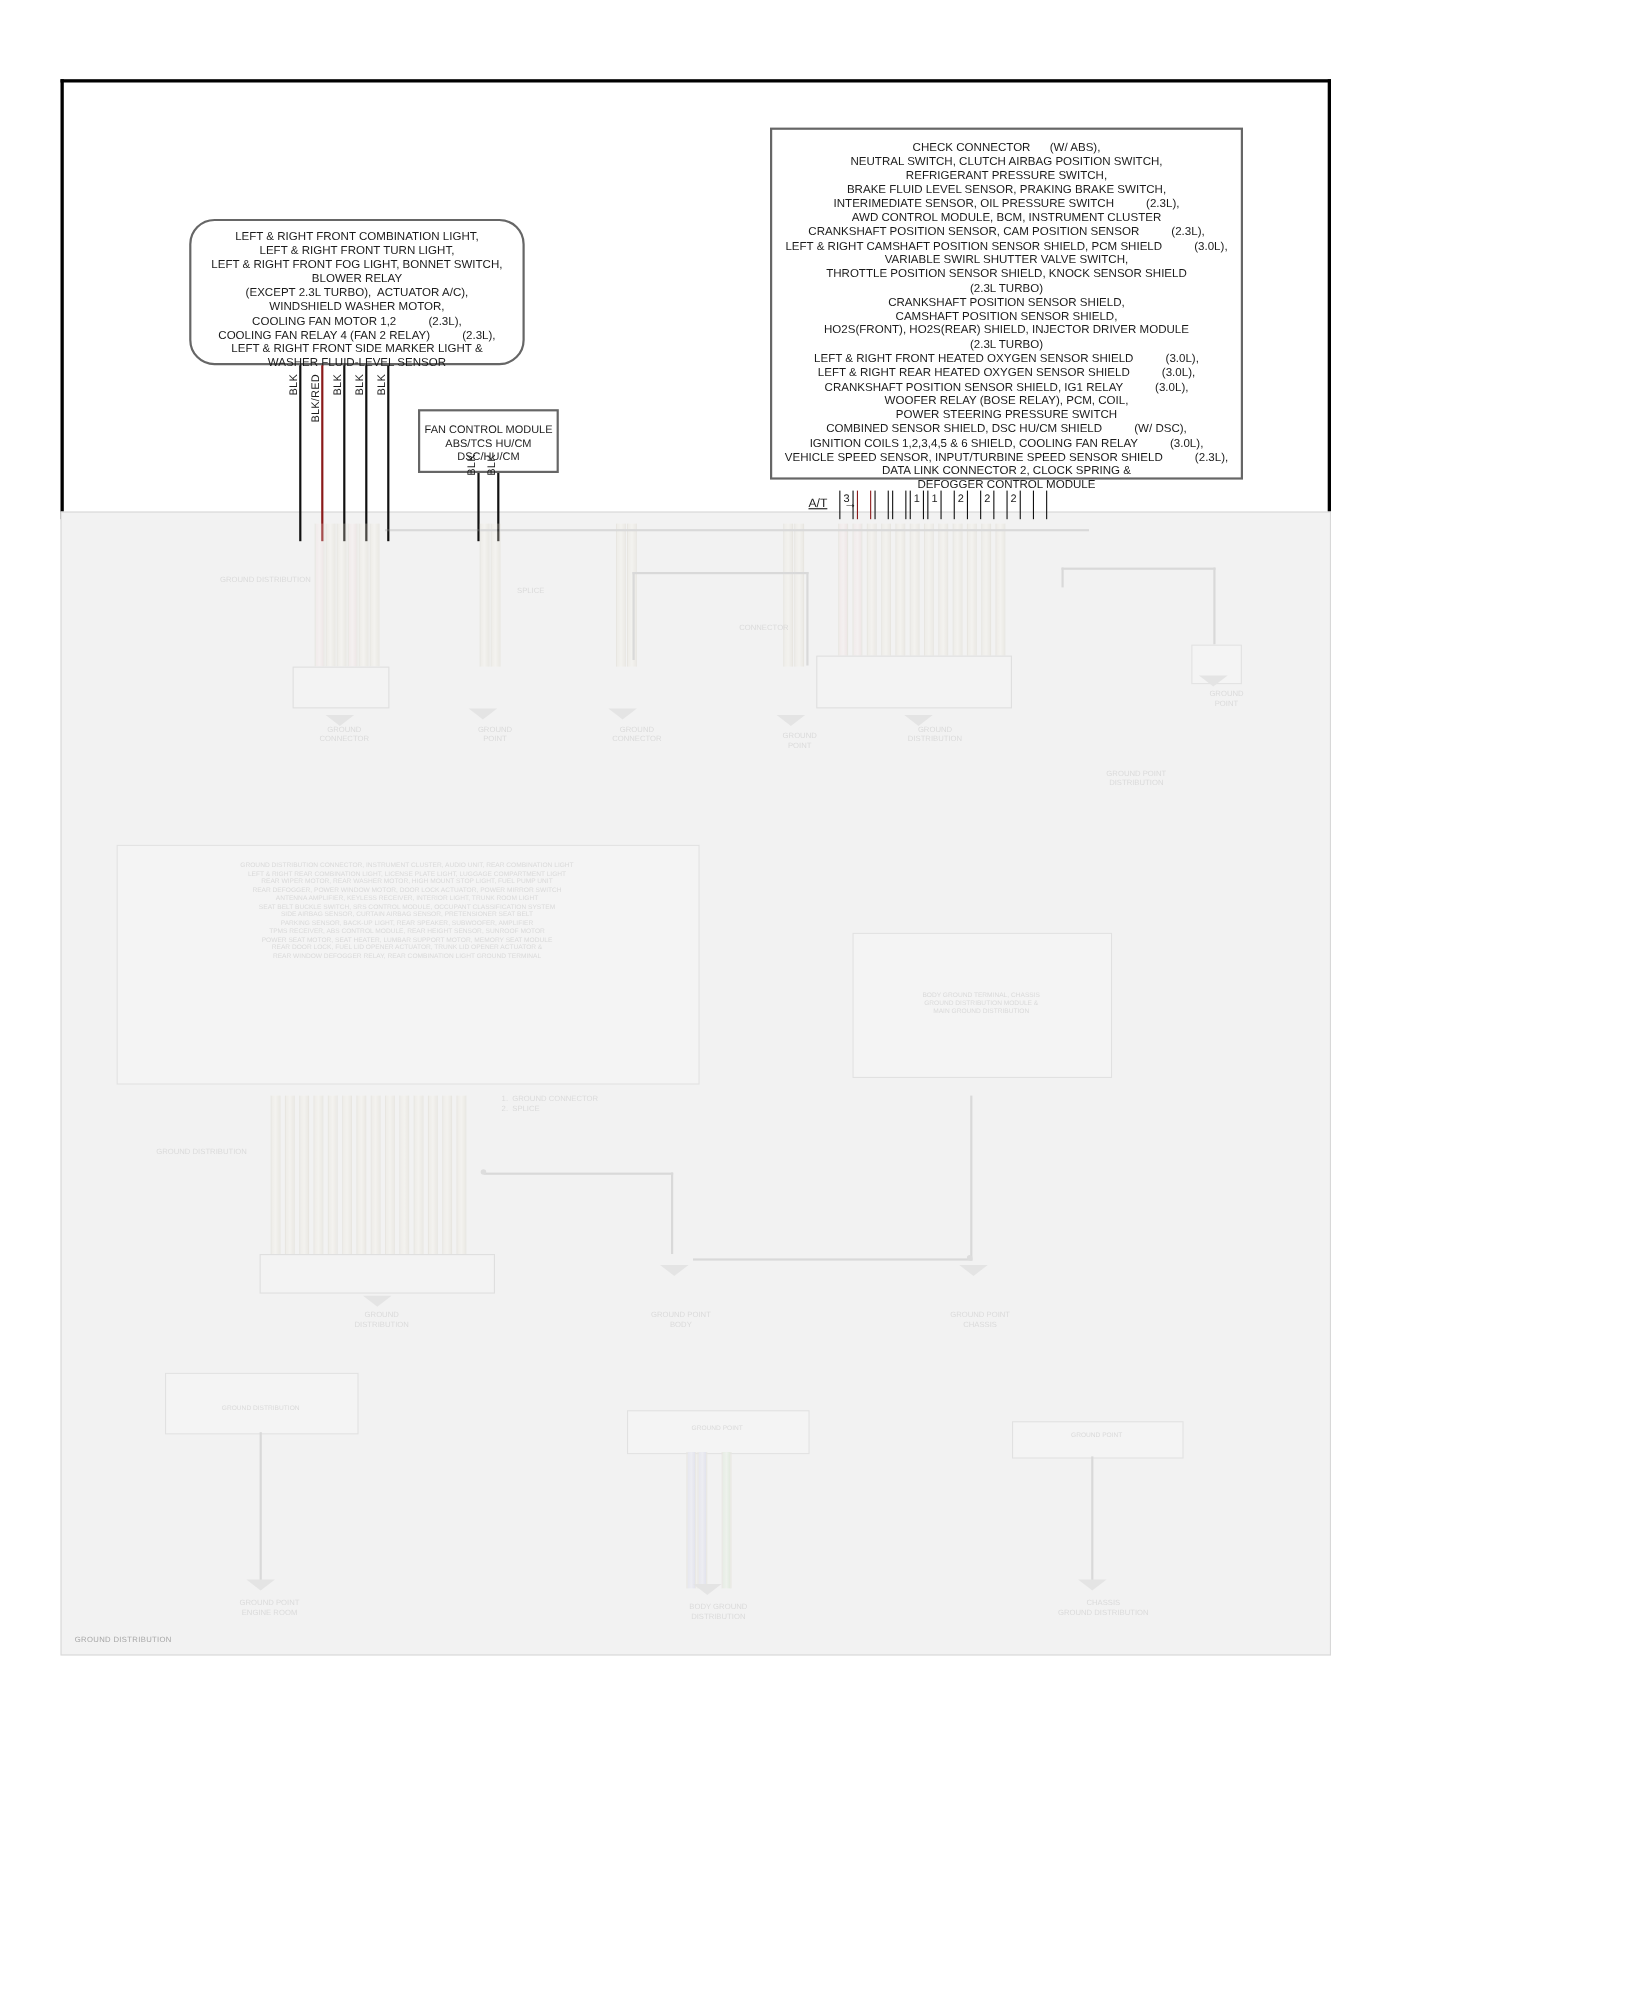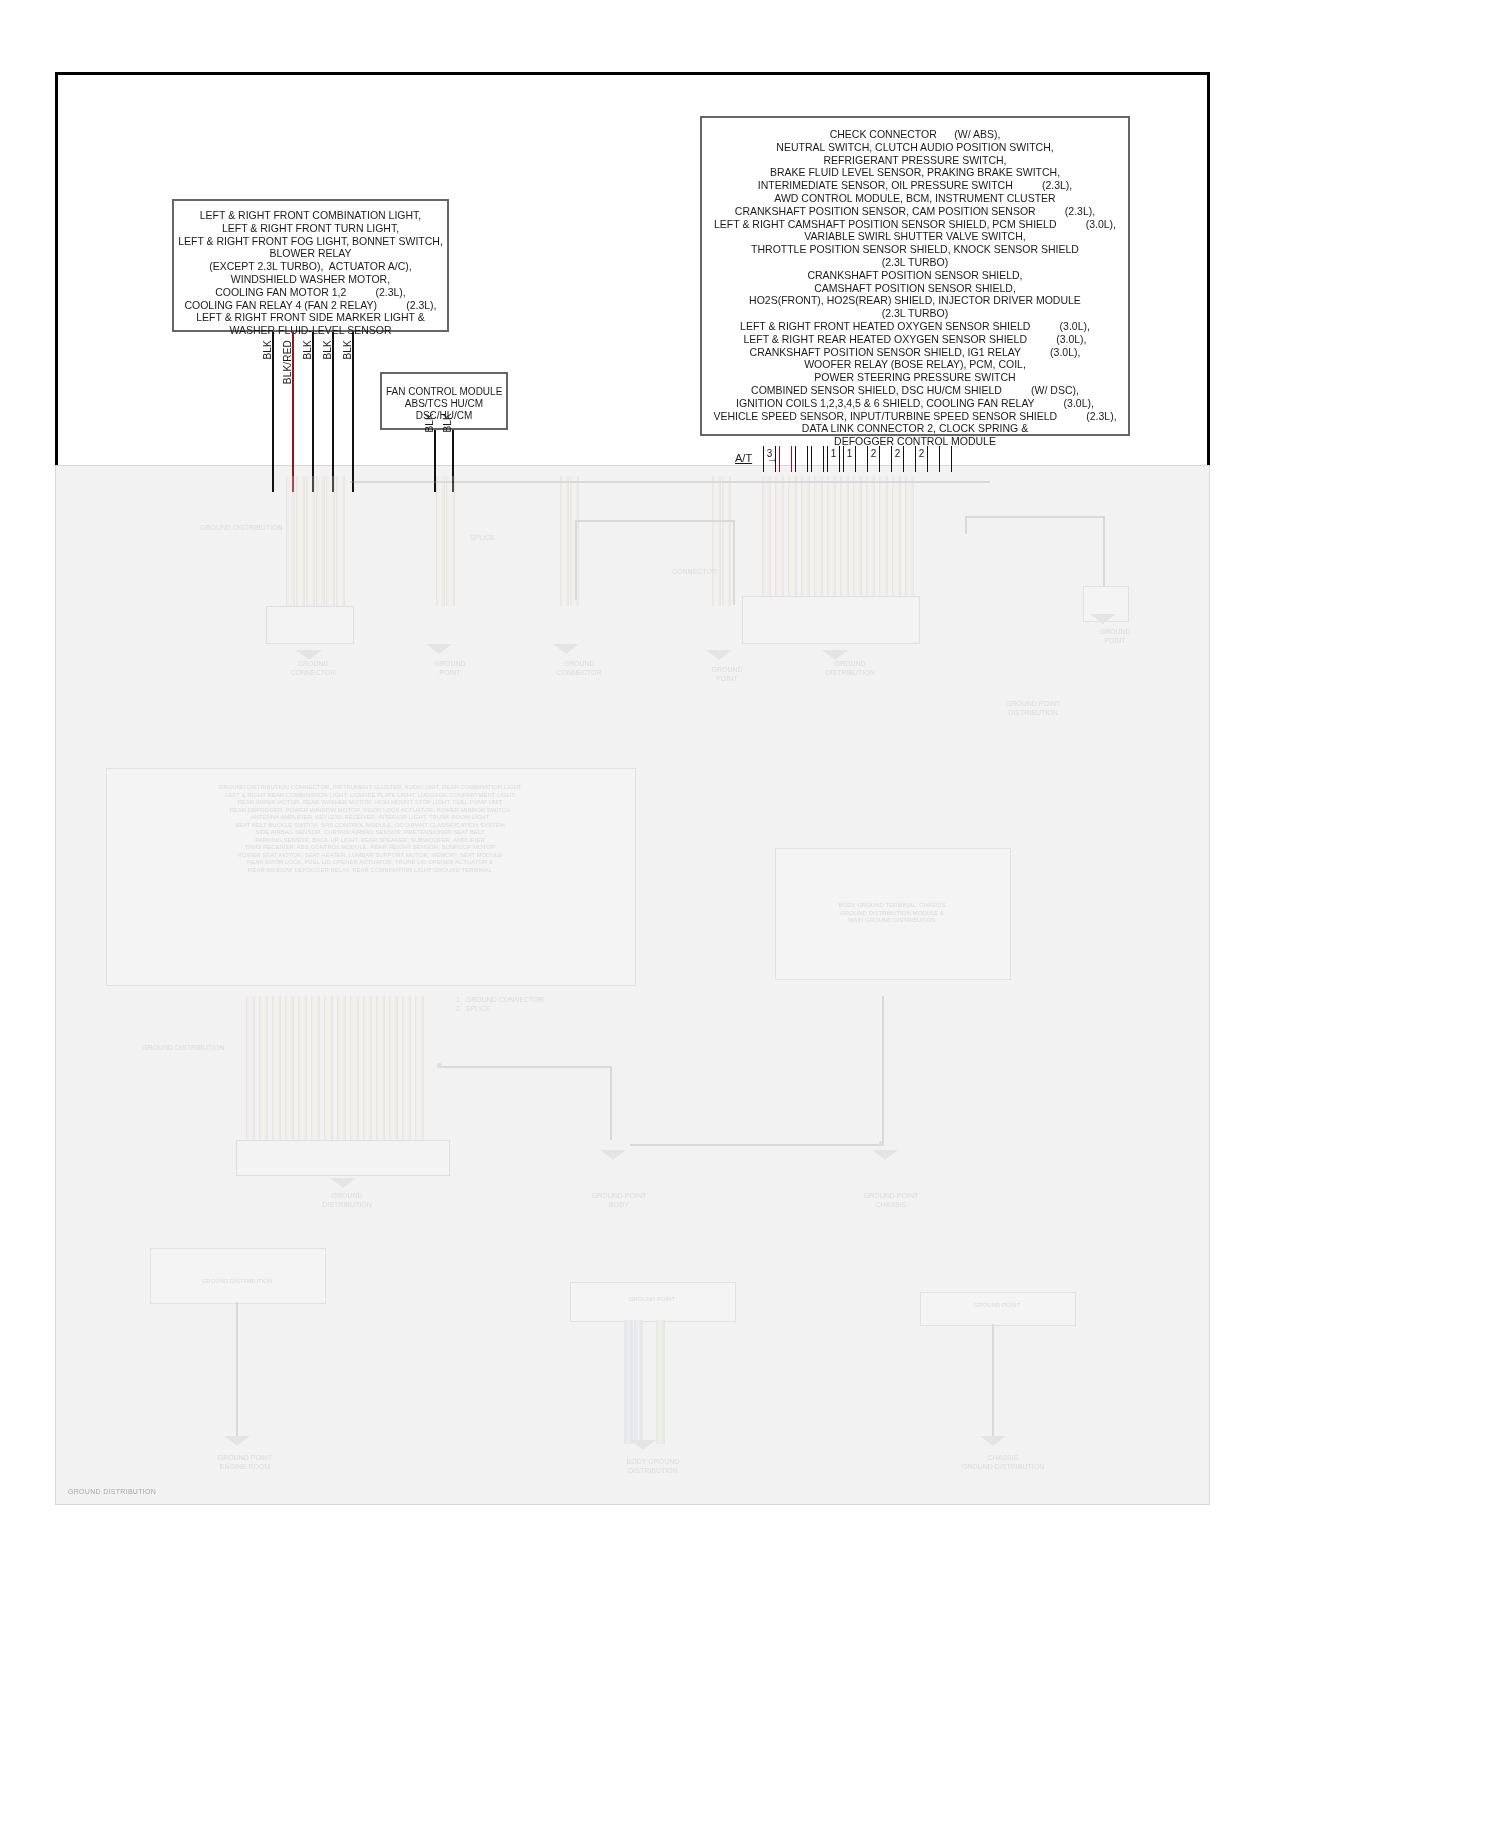--- a/index.html
+++ b/index.html
@@ -9,21 +9,21 @@
   .frame-right{position:absolute;left:1207px;top:72px;width:3px;height:400px;background:#000;}
   .frame-top{position:absolute;left:55px;top:72px;width:1155px;height:3px;background:#000;}
 
   
   .sheet{position:absolute;left:55px;top:465px;width:1155px;height:1040px;background:#f2f2f2;border:1px solid #d8d8d8;box-sizing:border-box;}
 
   
   .txtbox{position:absolute;background:#fff;border:2px solid #666;box-sizing:border-box;text-align:center;}
   .txtbox .ln{display:block;line-height:1.22;white-space:pre;}
 
-  #box-left{left:172px;top:199px;width:277px;height:133px;padding:8px 4px 0;font-size:10.5px;}
+  #box-left{left:172px;top:199px;width:305px;height:133px;padding:8px 4px 0;font-size:10.5px;border-radius:23px;}
   #box-right{left:700px;top:116px;width:430px;height:320px;padding:10px 4px 0;font-size:10.5px;}
   #box-fan{left:380px;top:372px;width:128px;height:58px;padding:12px 4px 0;font-size:10px;}
 
   
   .wirev{position:absolute;width:2px;background:#111;}
   .wirev.red{background:#8b1a1a;}
   .wlabel{position:absolute;font-size:10px;letter-spacing:.2px;
           writing-mode:vertical-rl;transform:rotate(180deg);white-space:nowrap;}
 
   
@@ -70,21 +70,21 @@
     <span class="ln">(EXCEPT 2.3L TURBO),  ACTUATOR A/C),</span>
     <span class="ln">WINDSHIELD WASHER MOTOR,</span>
     <span class="ln">COOLING FAN MOTOR 1,2          (2.3L),</span>
     <span class="ln">COOLING FAN RELAY 4 (FAN 2 RELAY)          (2.3L),</span>
     <span class="ln">LEFT &amp; RIGHT FRONT SIDE MARKER LIGHT &amp;</span>
     <span class="ln">WASHER FLUID-LEVEL SENSOR</span>
   </div>
 
   <div class="txtbox" id="box-right">
     <span class="ln">CHECK CONNECTOR      (W/ ABS),</span>
-    <span class="ln">NEUTRAL SWITCH, CLUTCH AUDIO POSITION SWITCH,</span>
+    <span class="ln">NEUTRAL SWITCH, CLUTCH AIRBAG POSITION SWITCH,</span>
     <span class="ln">REFRIGERANT PRESSURE SWITCH,</span>
     <span class="ln">BRAKE FLUID LEVEL SENSOR, PRAKING BRAKE SWITCH,</span>
     <span class="ln">INTERIMEDIATE SENSOR, OIL PRESSURE SWITCH          (2.3L),</span>
     <span class="ln">AWD CONTROL MODULE, BCM, INSTRUMENT CLUSTER</span>
     <span class="ln">CRANKSHAFT POSITION SENSOR, CAM POSITION SENSOR          (2.3L),</span>
     <span class="ln">LEFT &amp; RIGHT CAMSHAFT POSITION SENSOR SHIELD, PCM SHIELD          (3.0L),</span>
     <span class="ln">VARIABLE SWIRL SHUTTER VALVE SWITCH,</span>
     <span class="ln">THROTTLE POSITION SENSOR SHIELD, KNOCK SENSOR SHIELD</span>
     <span class="ln">(2.3L TURBO)</span>
     <span class="ln">CRANKSHAFT POSITION SENSOR SHIELD,</span>

